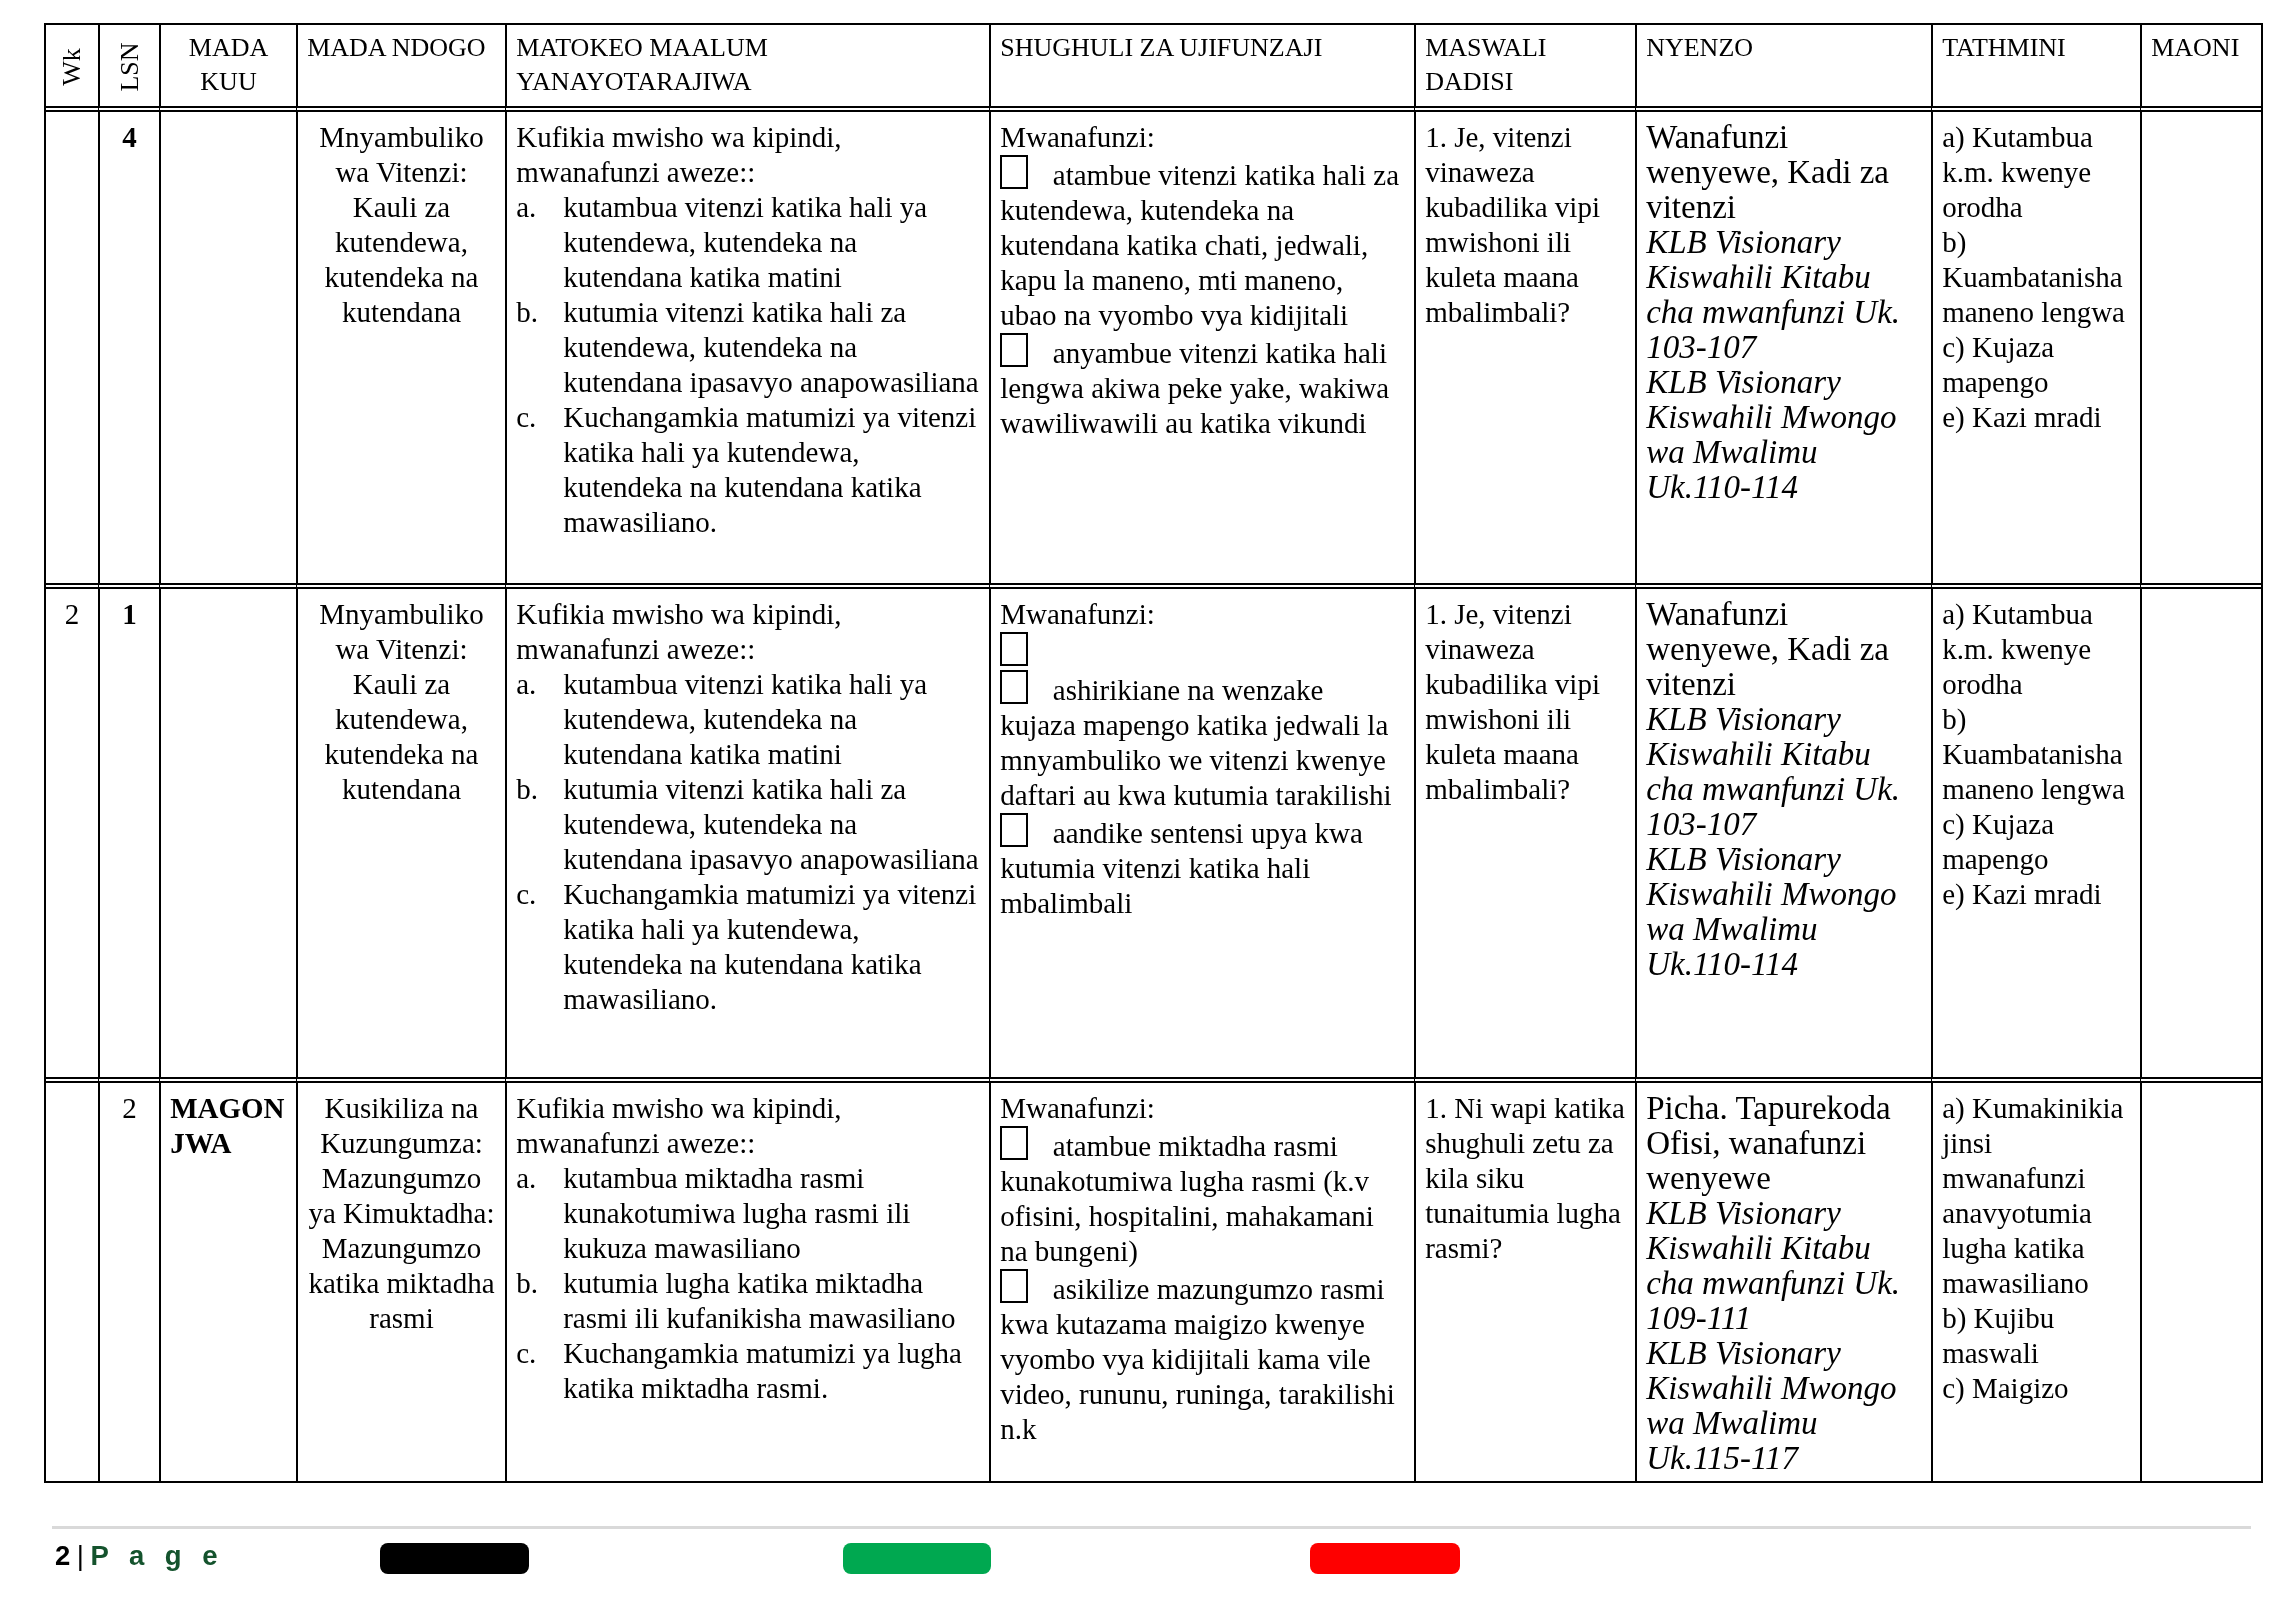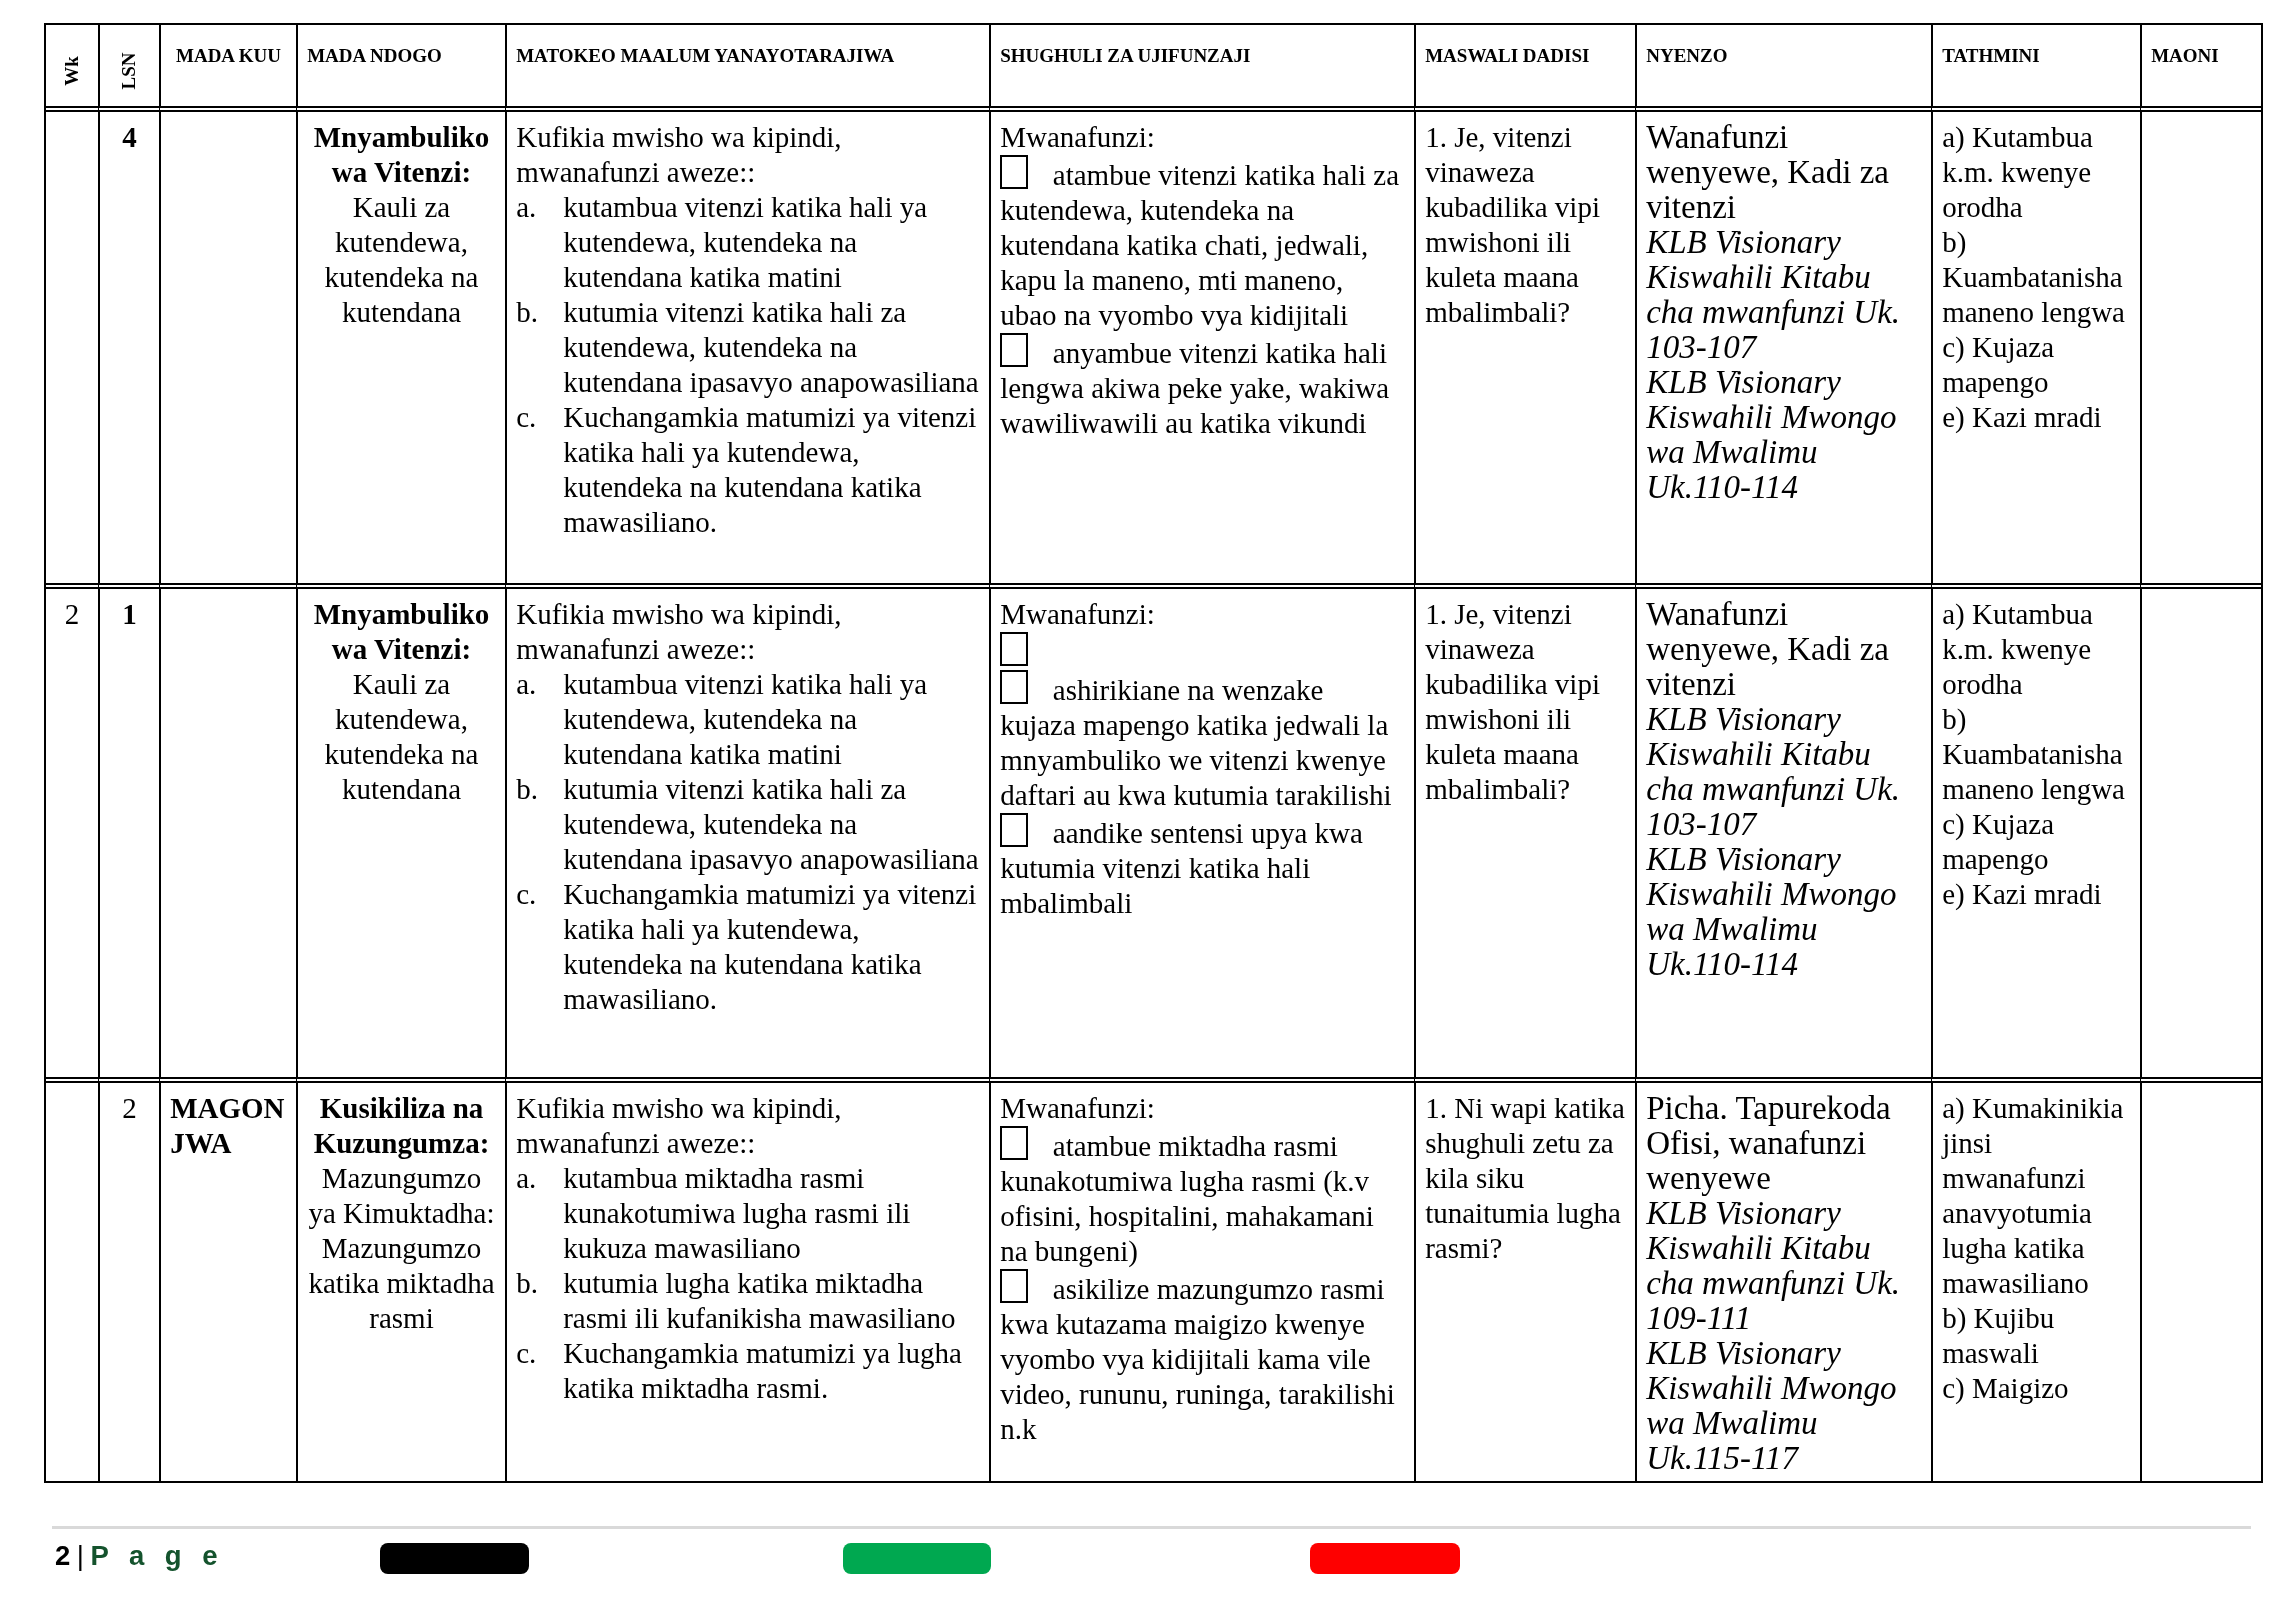--- a/index.html
+++ b/index.html
@@ -17,40 +17,40 @@
   }
   .cell{
     border-left:2px solid #000;
     box-sizing:border-box;
     overflow:hidden;
     padding:7.9px 9.2px;
     font-size:29px;line-height:35px;
   }
   .cell.c0{border-left:none;}
   .cell.hdr{
-    font-weight:bold;font-size:19px;line-height:34px;
-    padding-top:14px;
+    font-weight:normal;font-size:26px;line-height:34px;
+    padding-top:6px;
   }
   .cell.body{border-top:6.5px double #000;}
   .vh{display:flex;align-items:center;justify-content:center;padding:3.9px;}
   .vh span{transform:rotate(-90deg);white-space:nowrap;display:block;}
   .center{text-align:center;}
   .bold{font-weight:bold;}
   .para{margin:0 0 0 0;}
   .hang{display:flex;align-items:flex-start;}
   .hang .lab{flex:0 0 47px;}
   .hang .txt{flex:1 1 auto;}
   .intro{margin-bottom:0;}
   .chk{
     display:inline-block;width:23.6px;height:30px;
     border:2px solid #000;vertical-align:-3.9px;margin-right:25px;
   }
   .nyz{font-size:33px;line-height:35px;}
   .refs{font-style:italic;}
-  .ndogo-title{font-weight:bold;}
+  .ndogo-title{font-weight:normal;}
   .madakuu{font-weight:bold;word-break:break-all;}
   
   .foot-rule{
     position:absolute;left:52px;top:1526px;width:2199px;height:2.6px;background:#d9d9d9;
   }
   .pagefoot{
     position:absolute;left:55px;top:1539px;
     font-family:"Liberation Sans","DejaVu Sans",sans-serif;
     font-size:27.5px;line-height:34px;font-weight:bold;
   }

